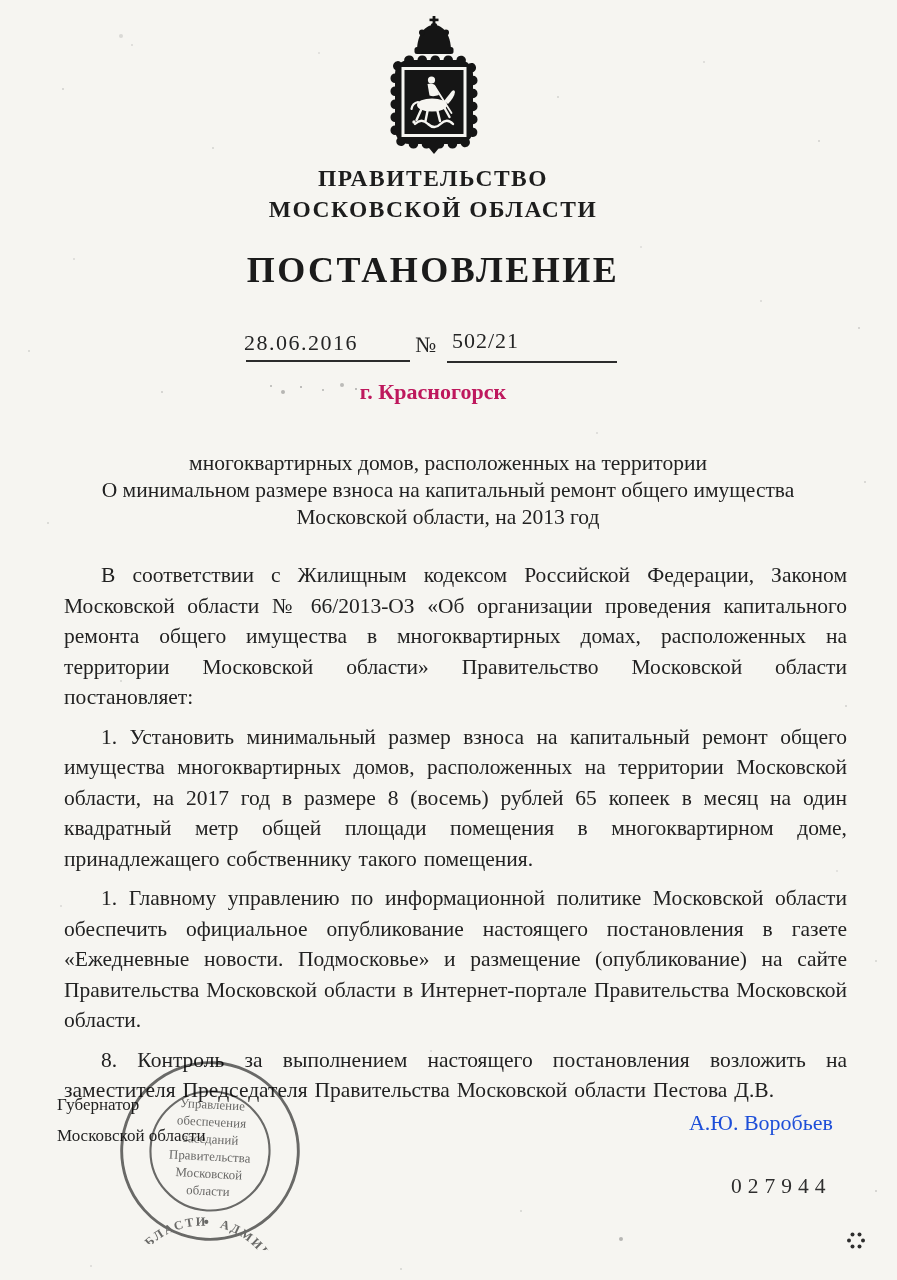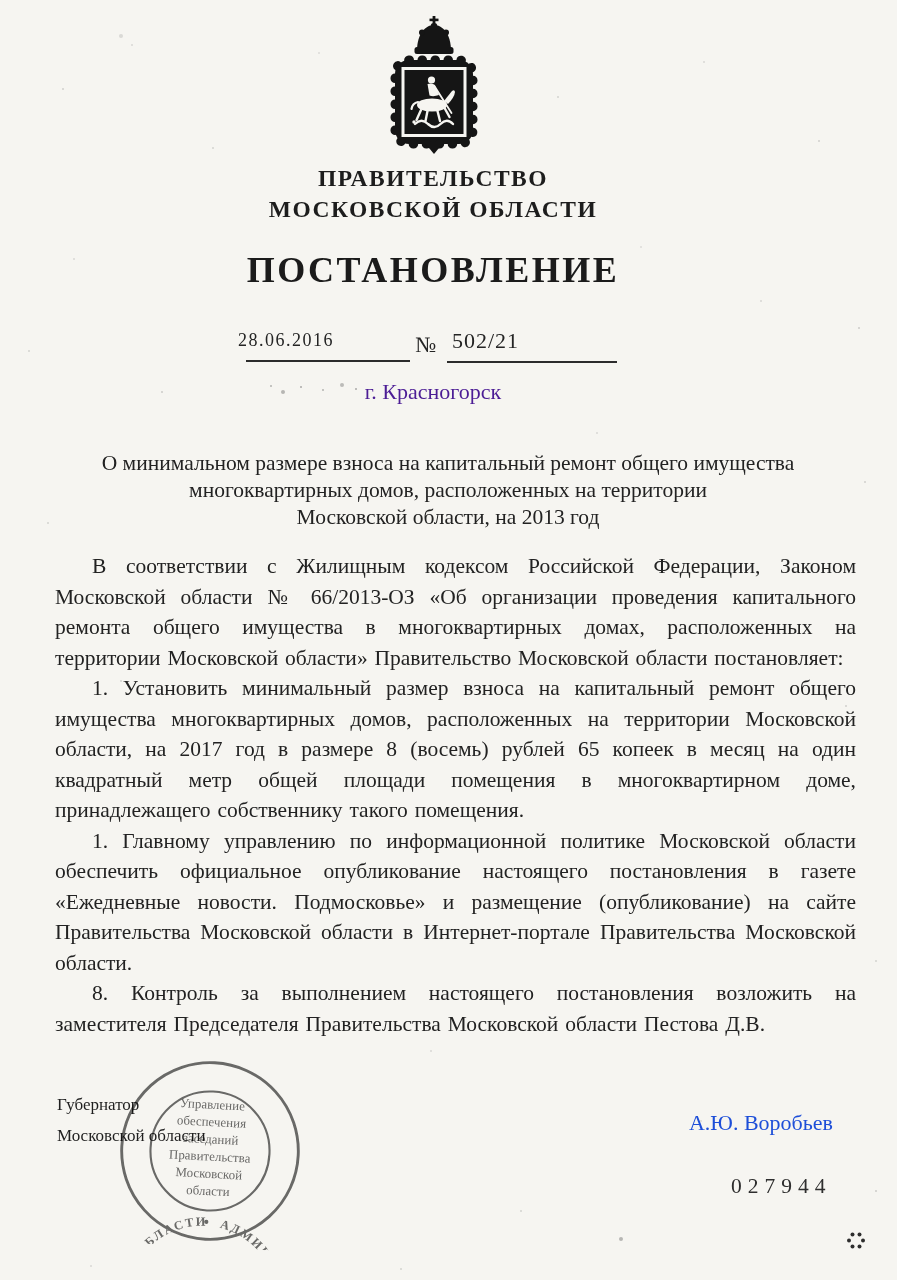--- a/index.html
+++ b/index.html
@@ -35,39 +35,39 @@
       875px 1190px 0 0 rgba(110,110,110,.3), 120px 35px 0 1px rgba(110,110,110,.2);
   }
 
   
   .emblem{position:absolute;left:388px;top:16px;width:92px;height:138px;}
 
   
   .center-col{position:absolute;left:0;width:866px;text-align:center;}
   .org{top:163px;font-weight:bold;font-size:23.5px;line-height:31px;letter-spacing:1.5px;color:#1d1d1d;}
   .doctype{top:249px;font-weight:bold;font-size:36px;letter-spacing:2.5px;color:#1b1b1b;}
-  .city{top:379px;font-size:22px;color:#4c1d95;}
+  .city{top:379px;font-size:22px;color:#be185d;font-weight:bold;}
 
   
   .meta{position:absolute;top:0;left:0;}
-  .date-val{position:absolute;left:238px;top:330px;font-size:18px;letter-spacing:1.5px;}
+  .date-val{position:absolute;left:244px;top:330px;font-size:22px;letter-spacing:1.5px;}
   .num-sign{position:absolute;left:415px;top:332px;font-size:22px;}
   .num-val{position:absolute;left:452px;top:328px;font-size:22px;letter-spacing:1px;}
   .uline{position:absolute;height:0;border-bottom:2.2px solid #2c2c2c;}
   .uline.u1{left:246px;top:360px;width:164px;}
   .uline.u2{left:447px;top:361px;width:170px;}
 
   
   .doc-title{position:absolute;left:33px;top:450px;width:830px;text-align:center;
     font-size:21.5px;line-height:27px;color:#222;}
 
   
   .body-text{position:absolute;left:55px;top:551px;width:801px;
     font-size:21.5px;line-height:30.5px;text-align:justify;color:#222;}
-  .body-text p{margin:0;text-indent:37px;word-spacing:1.5px;}
+  .body-text p{margin:9px;text-indent:37px;word-spacing:1.5px;}
 
   
   .sig-pos{position:absolute;left:57px;top:1089px;font-size:17px;line-height:31px;color:#1f1f1f;}
   .sig-name{position:absolute;left:583px;top:1110px;width:250px;text-align:right;font-size:22px;color:#1d4ed8;}
 
   
   .stamp{position:absolute;left:114px;top:1055px;width:192px;height:192px;
     opacity:.82;mix-blend-mode:multiply;transform:rotate(3deg);}
   .stamp text{fill:#4c4c4c;font-family:"Liberation Serif","DejaVu Serif",serif;}
   .stamp .ring{font-size:13px;letter-spacing:1.9px;font-weight:bold;}
@@ -131,22 +131,22 @@
     <span class="date-val">28.06.2016</span>
     <span class="num-sign">№</span>
     <span class="num-val">502/21</span>
     <div class="uline u1"></div>
     <div class="uline u2"></div>
   </div>
 
   <div class="center-col city">г. Красногорск</div>
 
   <div class="doc-title">
+    <div>многоквартирных домов, расположенных на территории</div>
     <div>О минимальном размере взноса на капитальный ремонт общего имущества</div>
-    <div>многоквартирных домов, расположенных на территории</div>
     <div>Московской области, на 2013 год</div>
   </div>
 
   <div class="body-text">
     <p>В соответствии с Жилищным кодексом Российской Федерации, Законом Московской области № 66/2013-ОЗ «Об организации проведения капитального ремонта общего имущества в многоквартирных домах, расположенных на территории Московской области» Правительство Московской области постановляет:</p>
     <p>1. Установить минимальный размер взноса на капитальный ремонт общего имущества многоквартирных домов, расположенных на территории Московской области, на 2017 год в размере 8 (восемь) рублей 65 копеек в месяц на один квадратный метр общей площади помещения в многоквартирном доме, принадлежащего собственнику такого помещения.</p>
     <p>1. Главному управлению по информационной политике Московской области обеспечить официальное опубликование настоящего постановления в газете «Ежедневные новости. Подмосковье» и размещение (опубликование) на сайте Правительства Московской области в Интернет-портале Правительства Московской области.</p>
     <p>8. Контроль за выполнением настоящего постановления возложить на заместителя Председателя Правительства Московской области Пестова Д.В.</p>
   </div>
 

